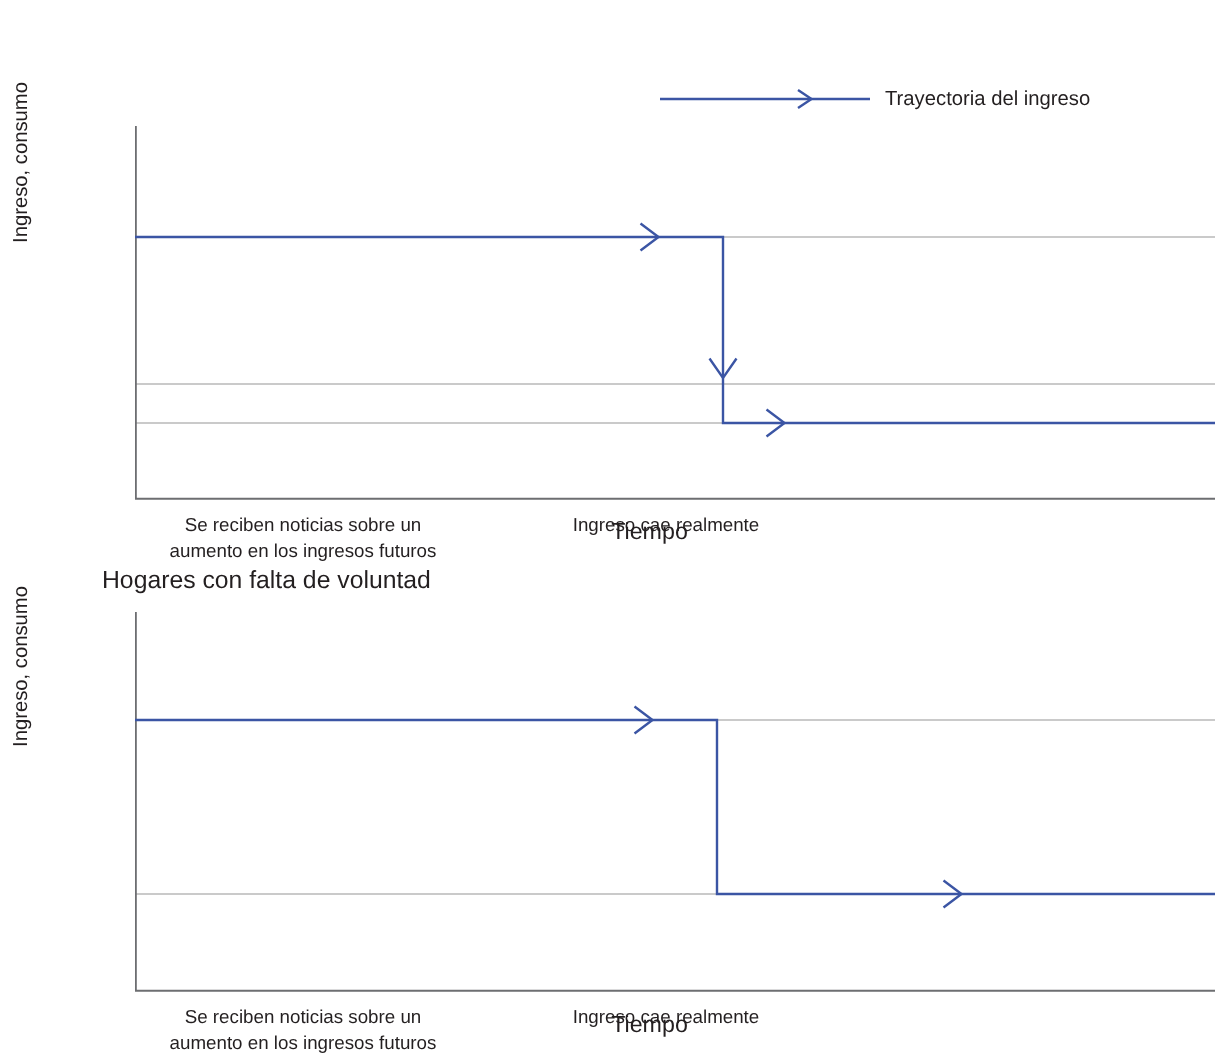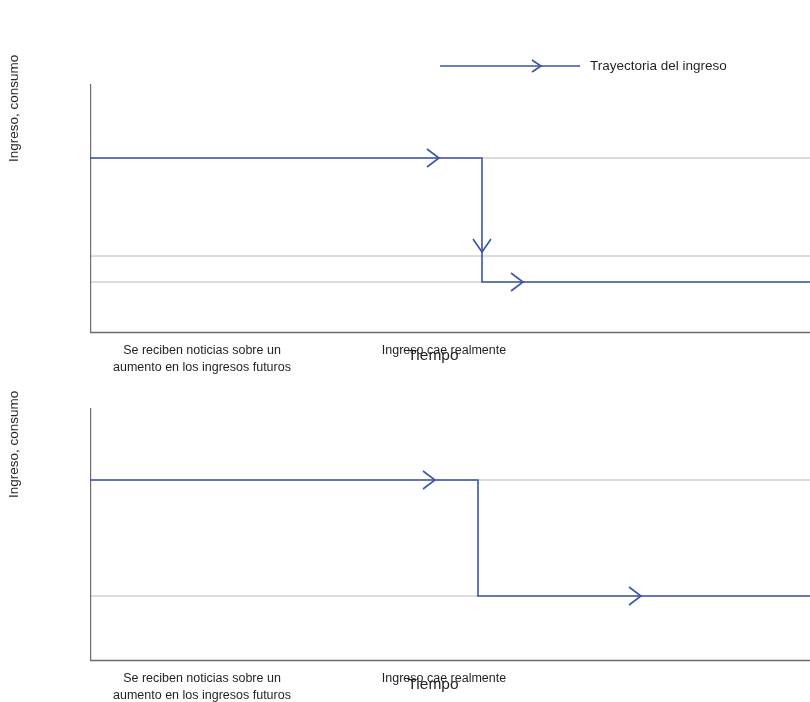--- a/index.html
+++ b/index.html
@@ -147,20 +147,21 @@
       <div class="tick-label" style="left:40px; top:258px; width:220px;">Se reciben noticias sobre un
 aumento en los ingresos futuros</div>
       <div class="tick-label" style="left:302px; top:258px; width:180px;">Ingreso cae realmente</div>
     </div>
 
     <div class="x-axis-label">Tiempo</div>
   </div>
 
   <div class="panel" id="panel-bottom">
 
+    <div class="panel-title">Hogares con falta de voluntad</div>
 
     <div class="y-axis-label">Ingreso, consumo</div>
 
     <div class="plot">
       <svg width="758" height="268" viewBox="0 0 758 268">
 
         <line x1="0" y1="72" x2="758" y2="72" stroke="#b8b8b8" stroke-width="1"></line>
         <line x1="0" y1="188" x2="758" y2="188" stroke="#b8b8b8" stroke-width="1"></line>
 
         <line x1="0.5" y1="0" x2="0.5" y2="252" stroke="#6d6e71" stroke-width="1.4"></line>

